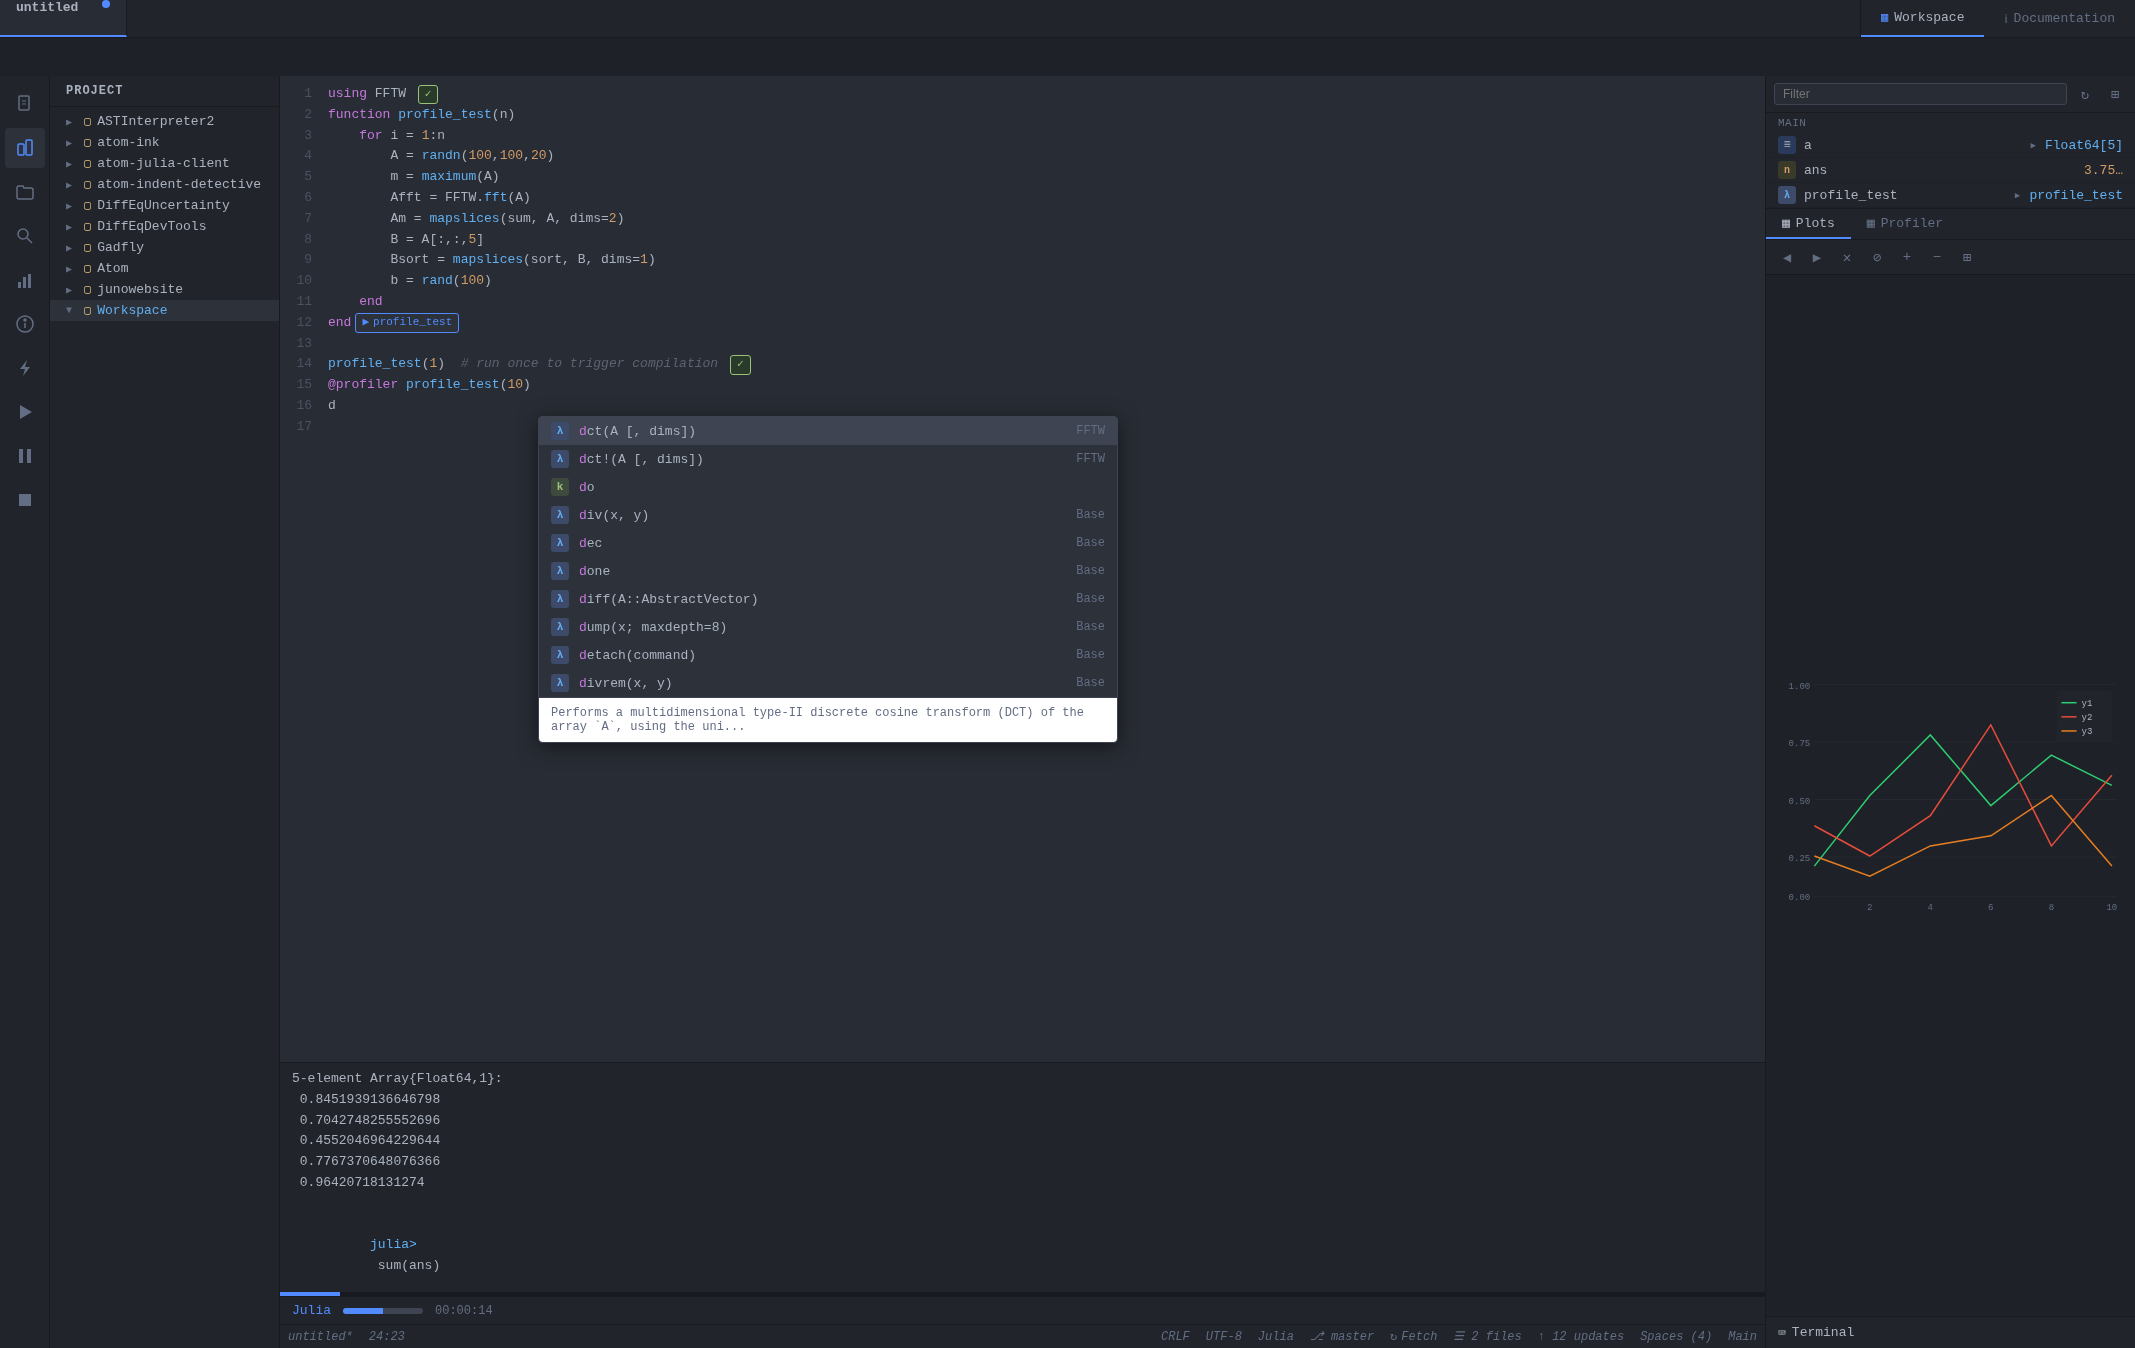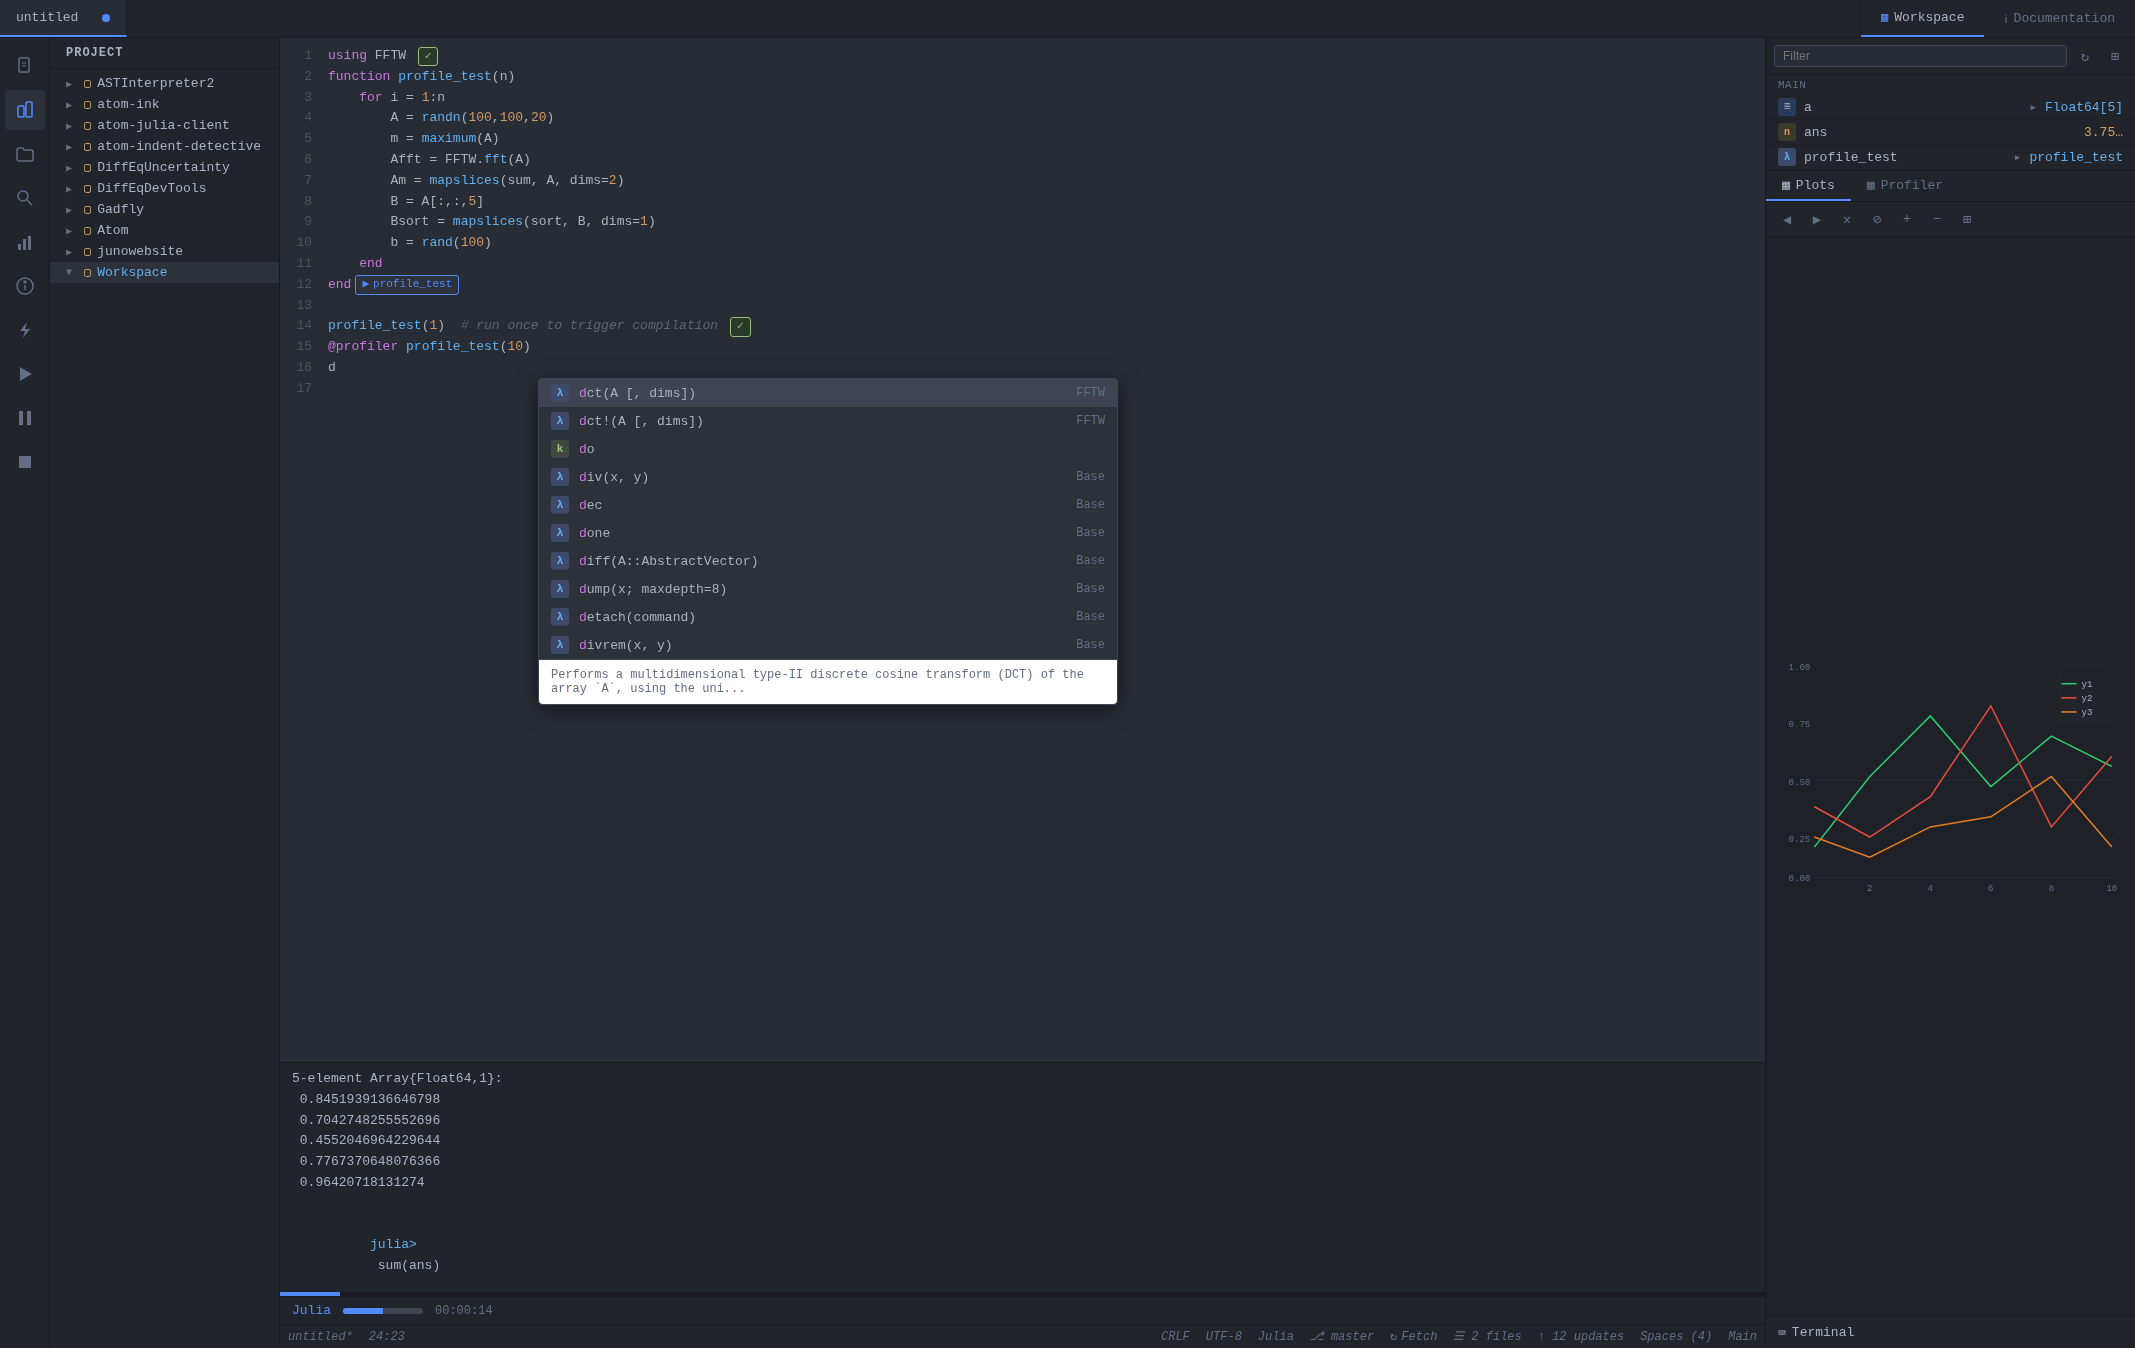--- a/index.html
+++ b/index.html
@@ -24,29 +24,29 @@
       height: 38px;
       flex-shrink: 0;
     }
     .tab-area {
       display: flex;
       align-items: stretch;
       flex: 1;
     }
     .tab {
       display: flex;
-      align-items: center;
       padding: 0 16px;
       background: #282c34;
       border-right: 1px solid #181a1f;
       border-bottom: 2px solid #528bff;
       gap: 24px;
       color: #abb2bf;
       font-size: 13px;
       cursor: pointer;
+      font-weight: bold;
     }
     .tab-dot {
       width: 8px; height: 8px;
       background: #528bff;
       border-radius: 50%;
     }
     .workspace-tab-area {
       display: flex;
       align-items: stretch;
       border-left: 1px solid #181a1f;
@@ -73,20 +73,21 @@
     .doc-icon {
       color: #636d83;
       font-size: 12px;
     }
 
     
     .main-layout {
       display: flex;
       flex: 1;
       overflow: hidden;
+      margin-top: 38px;
     }
 
     
     .icon-rail {
       width: 50px;
       background: #21252b;
       display: flex;
       flex-direction: column;
       align-items: center;
       padding-top: 8px;

